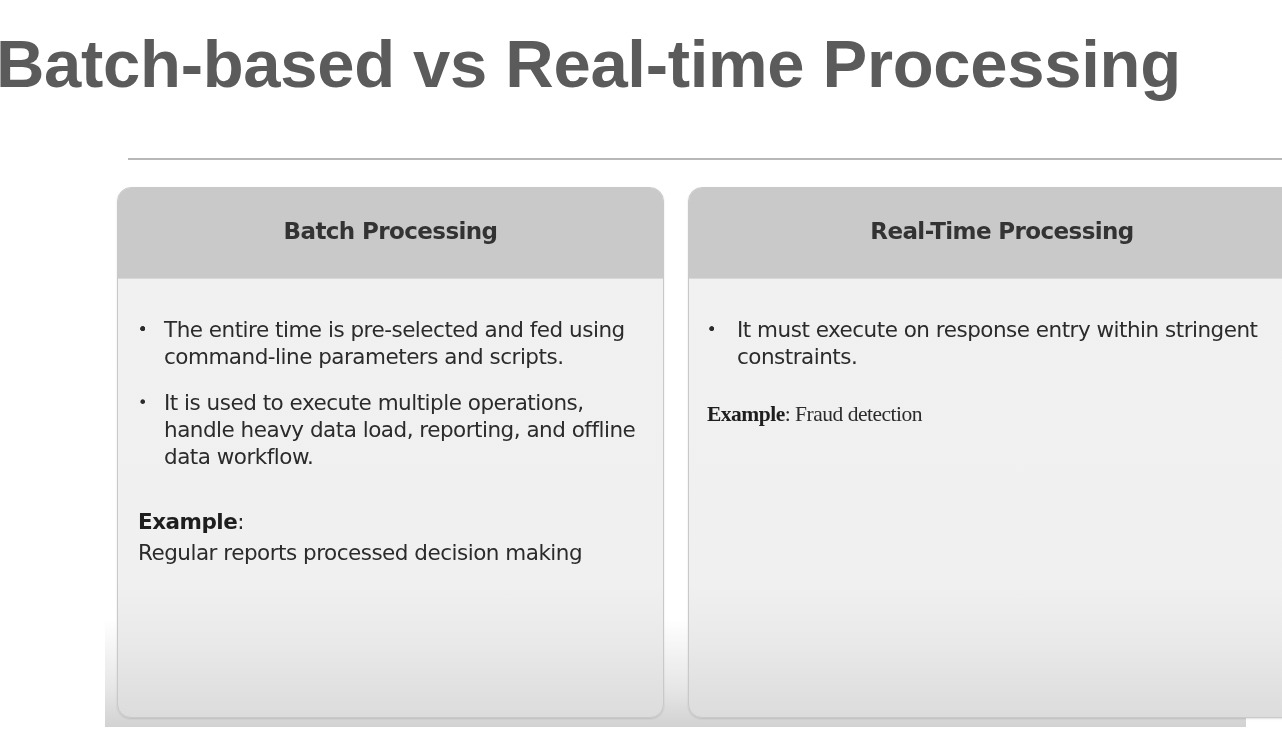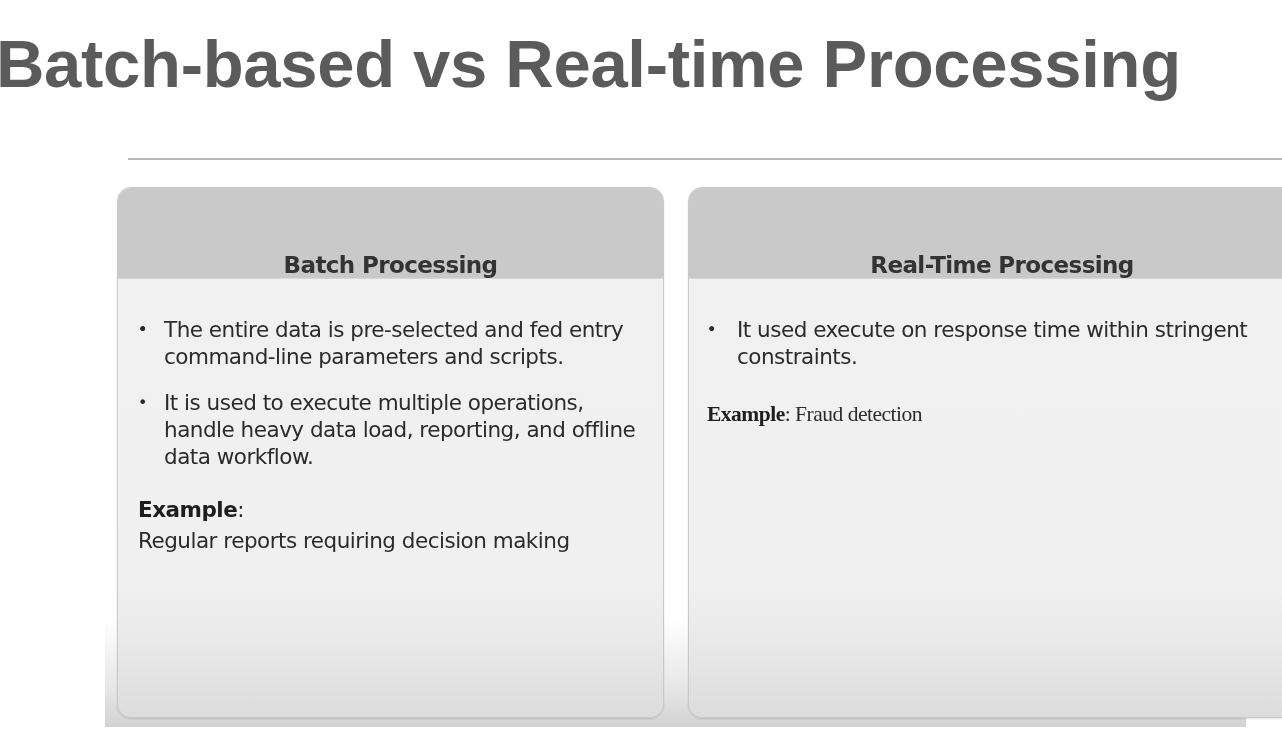--- a/index.html
+++ b/index.html
@@ -53,21 +53,21 @@
     box-sizing: border-box;
     overflow: hidden;
     box-shadow: 0 1px 2px rgba(0,0,0,0.12);
   }
   .card.left { left: 117px; width: 547px; }
   .card.right { left: 688px; width: 628px; }
   .card-header {
     height: 90px;
     background: #c9c9c9;
     display: flex;
-    align-items: flex-end;
+    align-items: center;
     justify-content: center;
     border-bottom: 1px solid #d8d8d8;
   }
   .card-header span {
     font-family: "DejaVu Sans", sans-serif;
     font-weight: bold;
     font-size: 23px;
     color: #333333;
     letter-spacing: -0.6px;
     margin-top: -4px;
@@ -98,21 +98,21 @@
   }
   .card.right ul.bullets li { padding-left: 30px; }
   .card.right .card-body { padding-left: 18px; padding-right: 14px; }
   .example {
     font-size: 21.5px;
     color: #2b2b2b;
     letter-spacing: -0.5px;
     line-height: 31px;
   }
   .example b { font-weight: bold; color: #1e1e1e; }
-  .card.left .example { margin-top: 24px; }
+  .card.left .example { margin-top: 36px; }
   .card.right .example { margin-top: 29px; font-family: Liberation Serif, serif; }
 </style>
 </head>
 <body>
 
 <h1 class="slide-title">Batch-based vs Real-time Processing</h1>
 <div class="title-rule"></div>
 
 <div class="frame"></div>
 
@@ -123,47 +123,47 @@
   <div class="card-body">
     <ul class="bullets">
       <li>
         <span class="dot">•</span>
       </li>
       <li>
         <span class="dot">•</span>
       </li>
       <li>
         <span class="dot">•</span>
-        <span>The entire data is pre-selected and fed entry command-line parameters and scripts.</span>
+        <span>The entire time is pre-selected and fed using command-line parameters and scripts.</span>
       </li>
       <li>
         <span class="dot">•</span>
         <span>It is used to execute multiple operations, handle heavy data load, reporting, and offline data workflow.</span>
       </li>
     </ul>
     <div class="example">
       <div>
         <b>Example</b><span>:</span>
       </div>
-      <div>Regular reports requiring decision making</div>
+      <div>Regular reports processed decision making</div>
     </div>
   </div>
 </section>
 
 <section class="card right">
   <div class="card-header">
     <span>Real-Time Processing</span>
   </div>
   <div class="card-body">
     <ul class="bullets">
       <li>
         <span class="dot">•</span>
       </li>
       <li>
         <span class="dot">•</span>
-        <span>It used execute on response time within stringent constraints.</span>
+        <span>It must execute on response entry within stringent constraints.</span>
       </li>
     </ul>
     <div class="example">
       <b>Example</b><span>: </span><span>Fraud detection</span>
     </div>
   </div>
 </section>
 
 </body></html>

